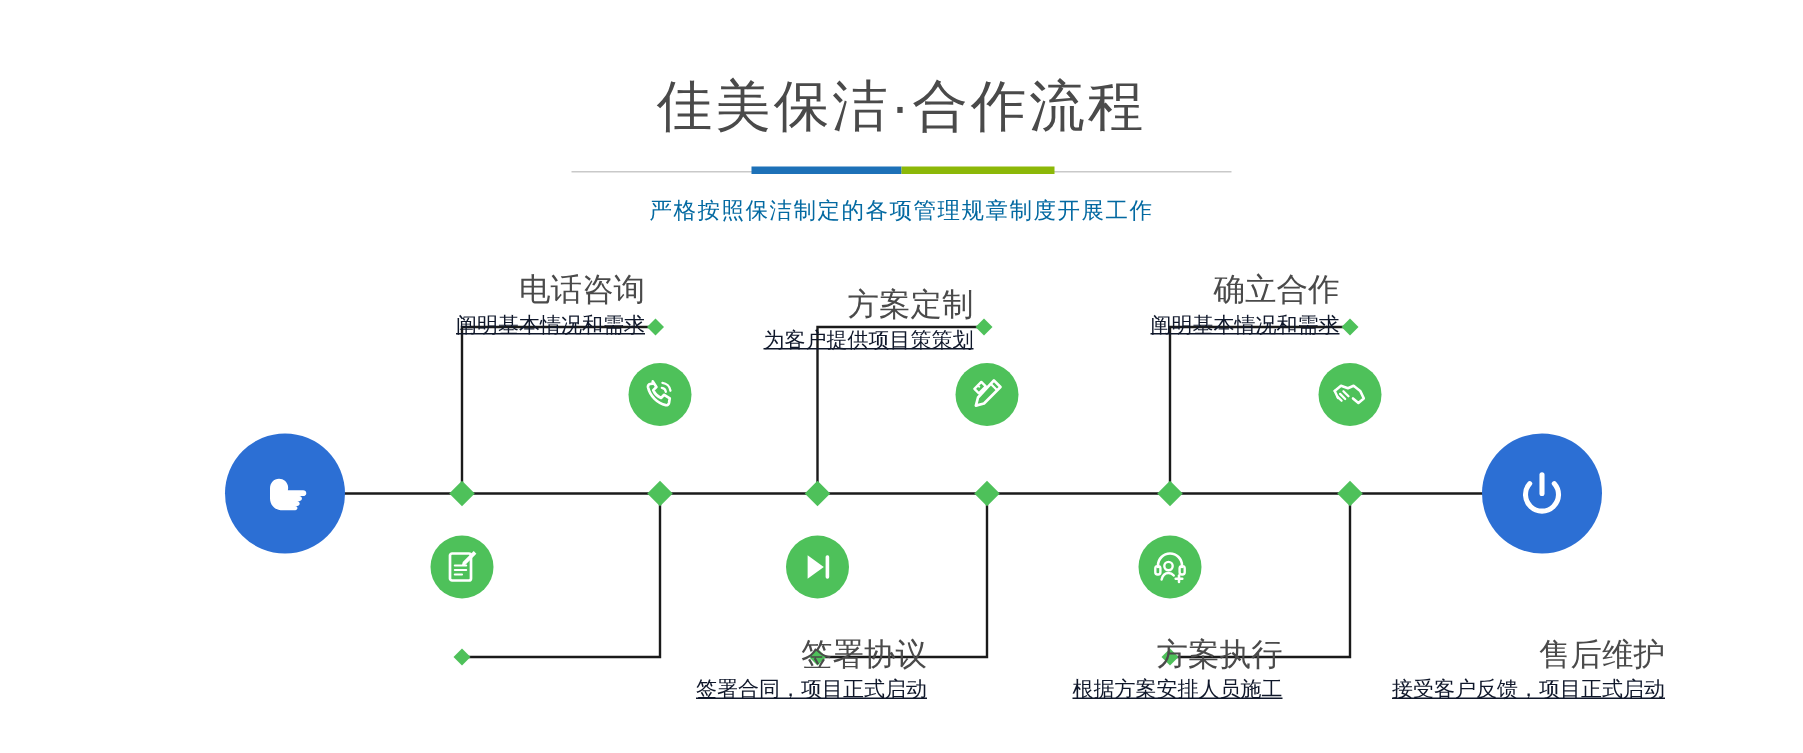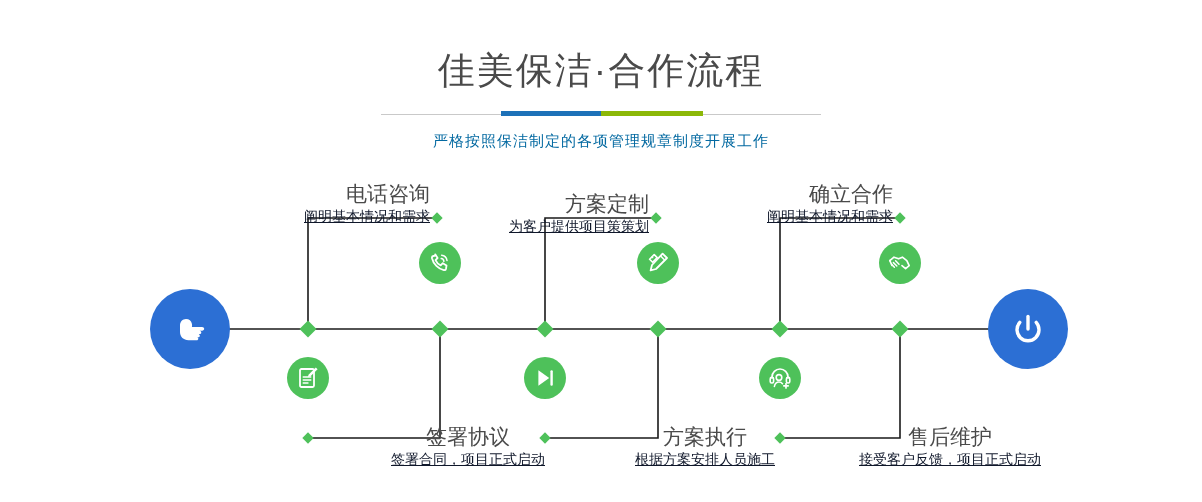--- a/index.html
+++ b/index.html
@@ -47,21 +47,21 @@
 
   .node-icon{
     position:absolute;width:42px;height:42px;border-radius:50%;
     background:#4ec15a;display:flex;align-items:center;justify-content:center;
   }
 
   .lbl{position:absolute;white-space:nowrap;}
   .lbl .t{font-size:21px;line-height:18px;color:#4a4a4a;}
   .lbl .d{font-size:14px;line-height:16px;color:#0f172a;margin-top:5px;text-decoration:underline;}
   .lbl.up{text-align:right;}
-  .lbl.down{text-align:center;}
+  .lbl.down{text-align:right;}
 </style>
 </head>
 <body>
 
 <div id="stage">
 
   <div class="header">
     <div class="title">佳美保洁·合作流程</div>
     <div class="divider">
       <div class="hair"></div>

